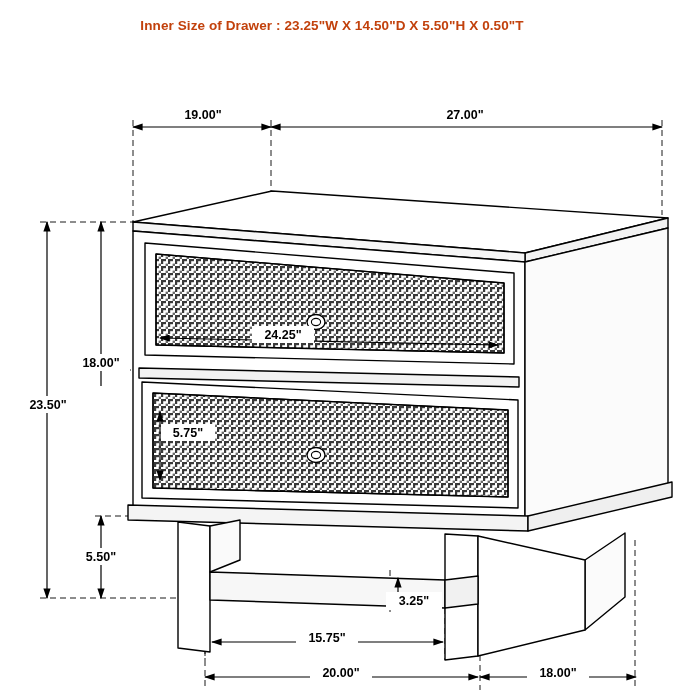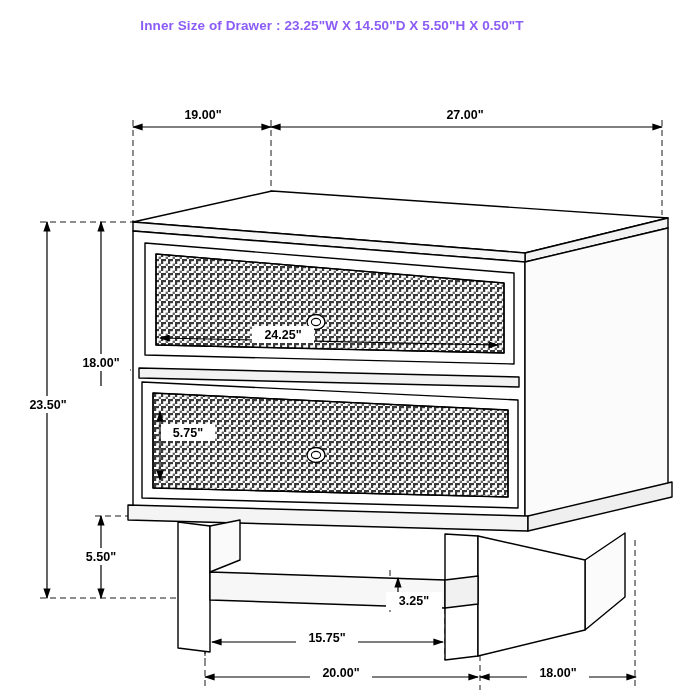--- a/index.html
+++ b/index.html
@@ -22,21 +22,21 @@
   }
   .title {
     position: absolute;
     top: 18px;
     left: 0;
     width: 664px;
     text-align: center;
     font-size: 13.5px;
     font-weight: bold;
     letter-spacing: 0.1px;
-    color: #8b5cf6;
+    color: #c2410c;
   }
   svg.diagram {
     position: absolute;
     top: 0;
     left: 0;
     width: 700px;
     height: 700px;
   }
   .dimlabel {
     font-family: "Liberation Sans", sans-serif;

